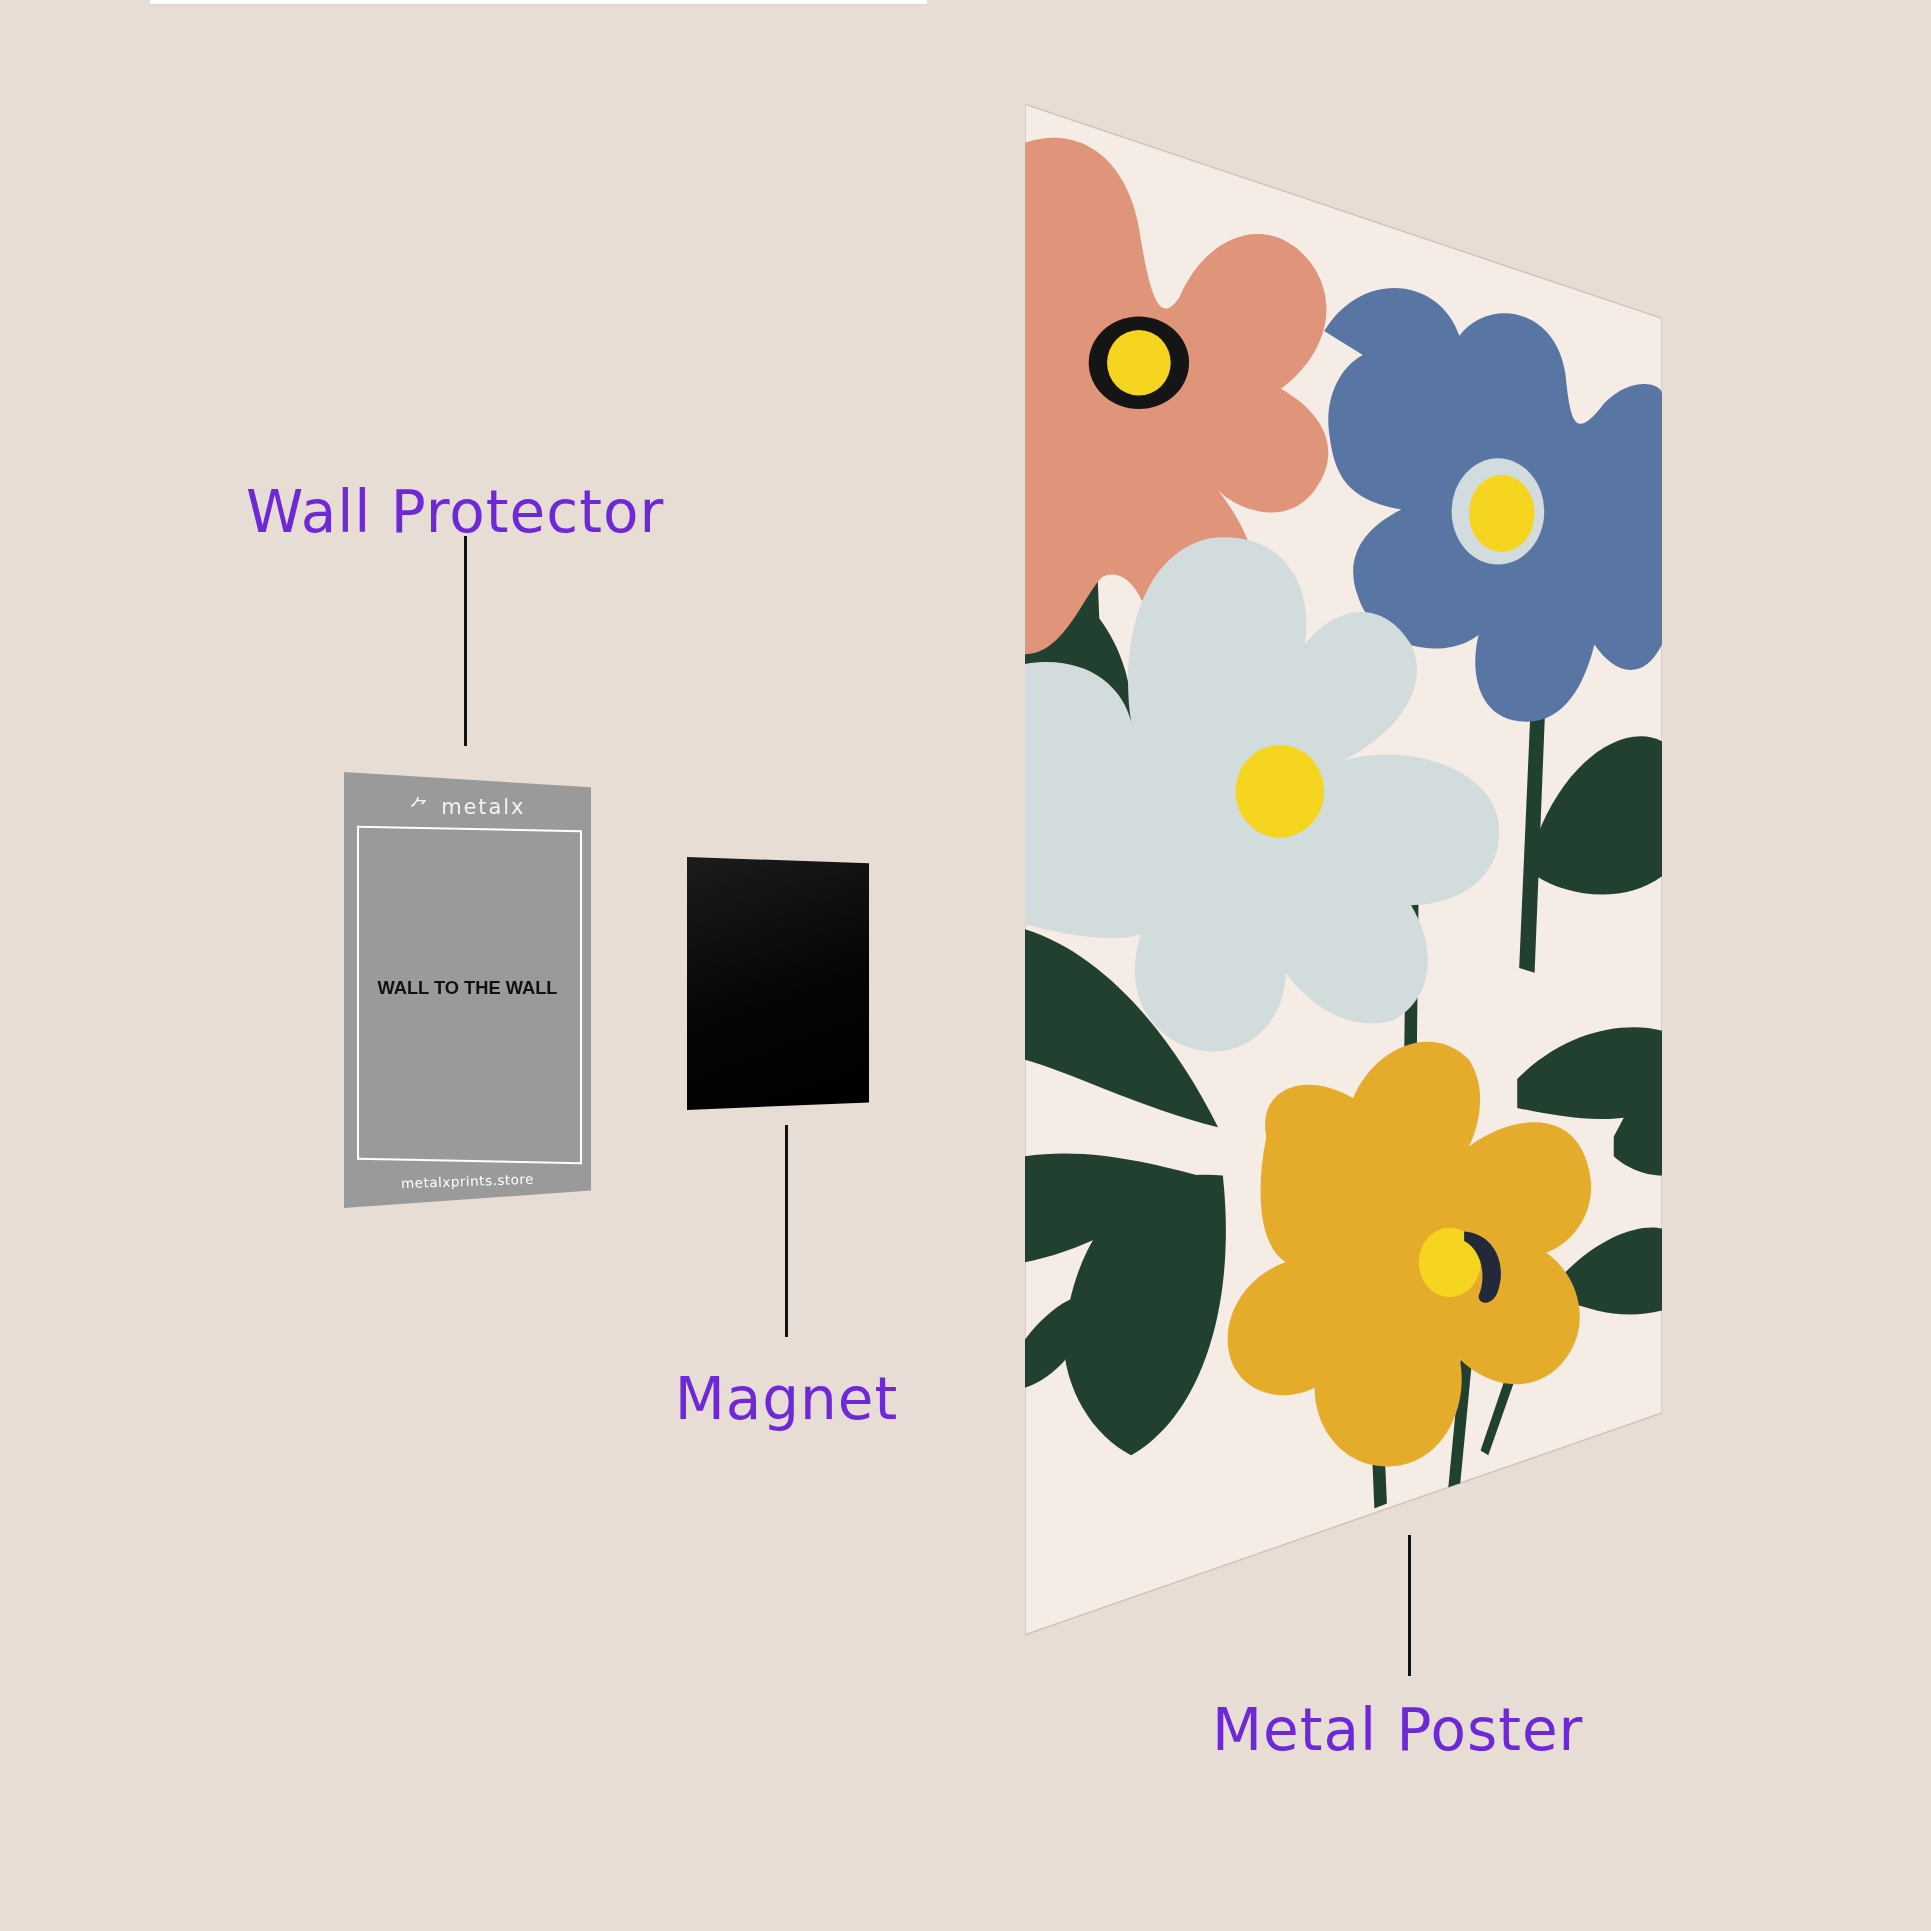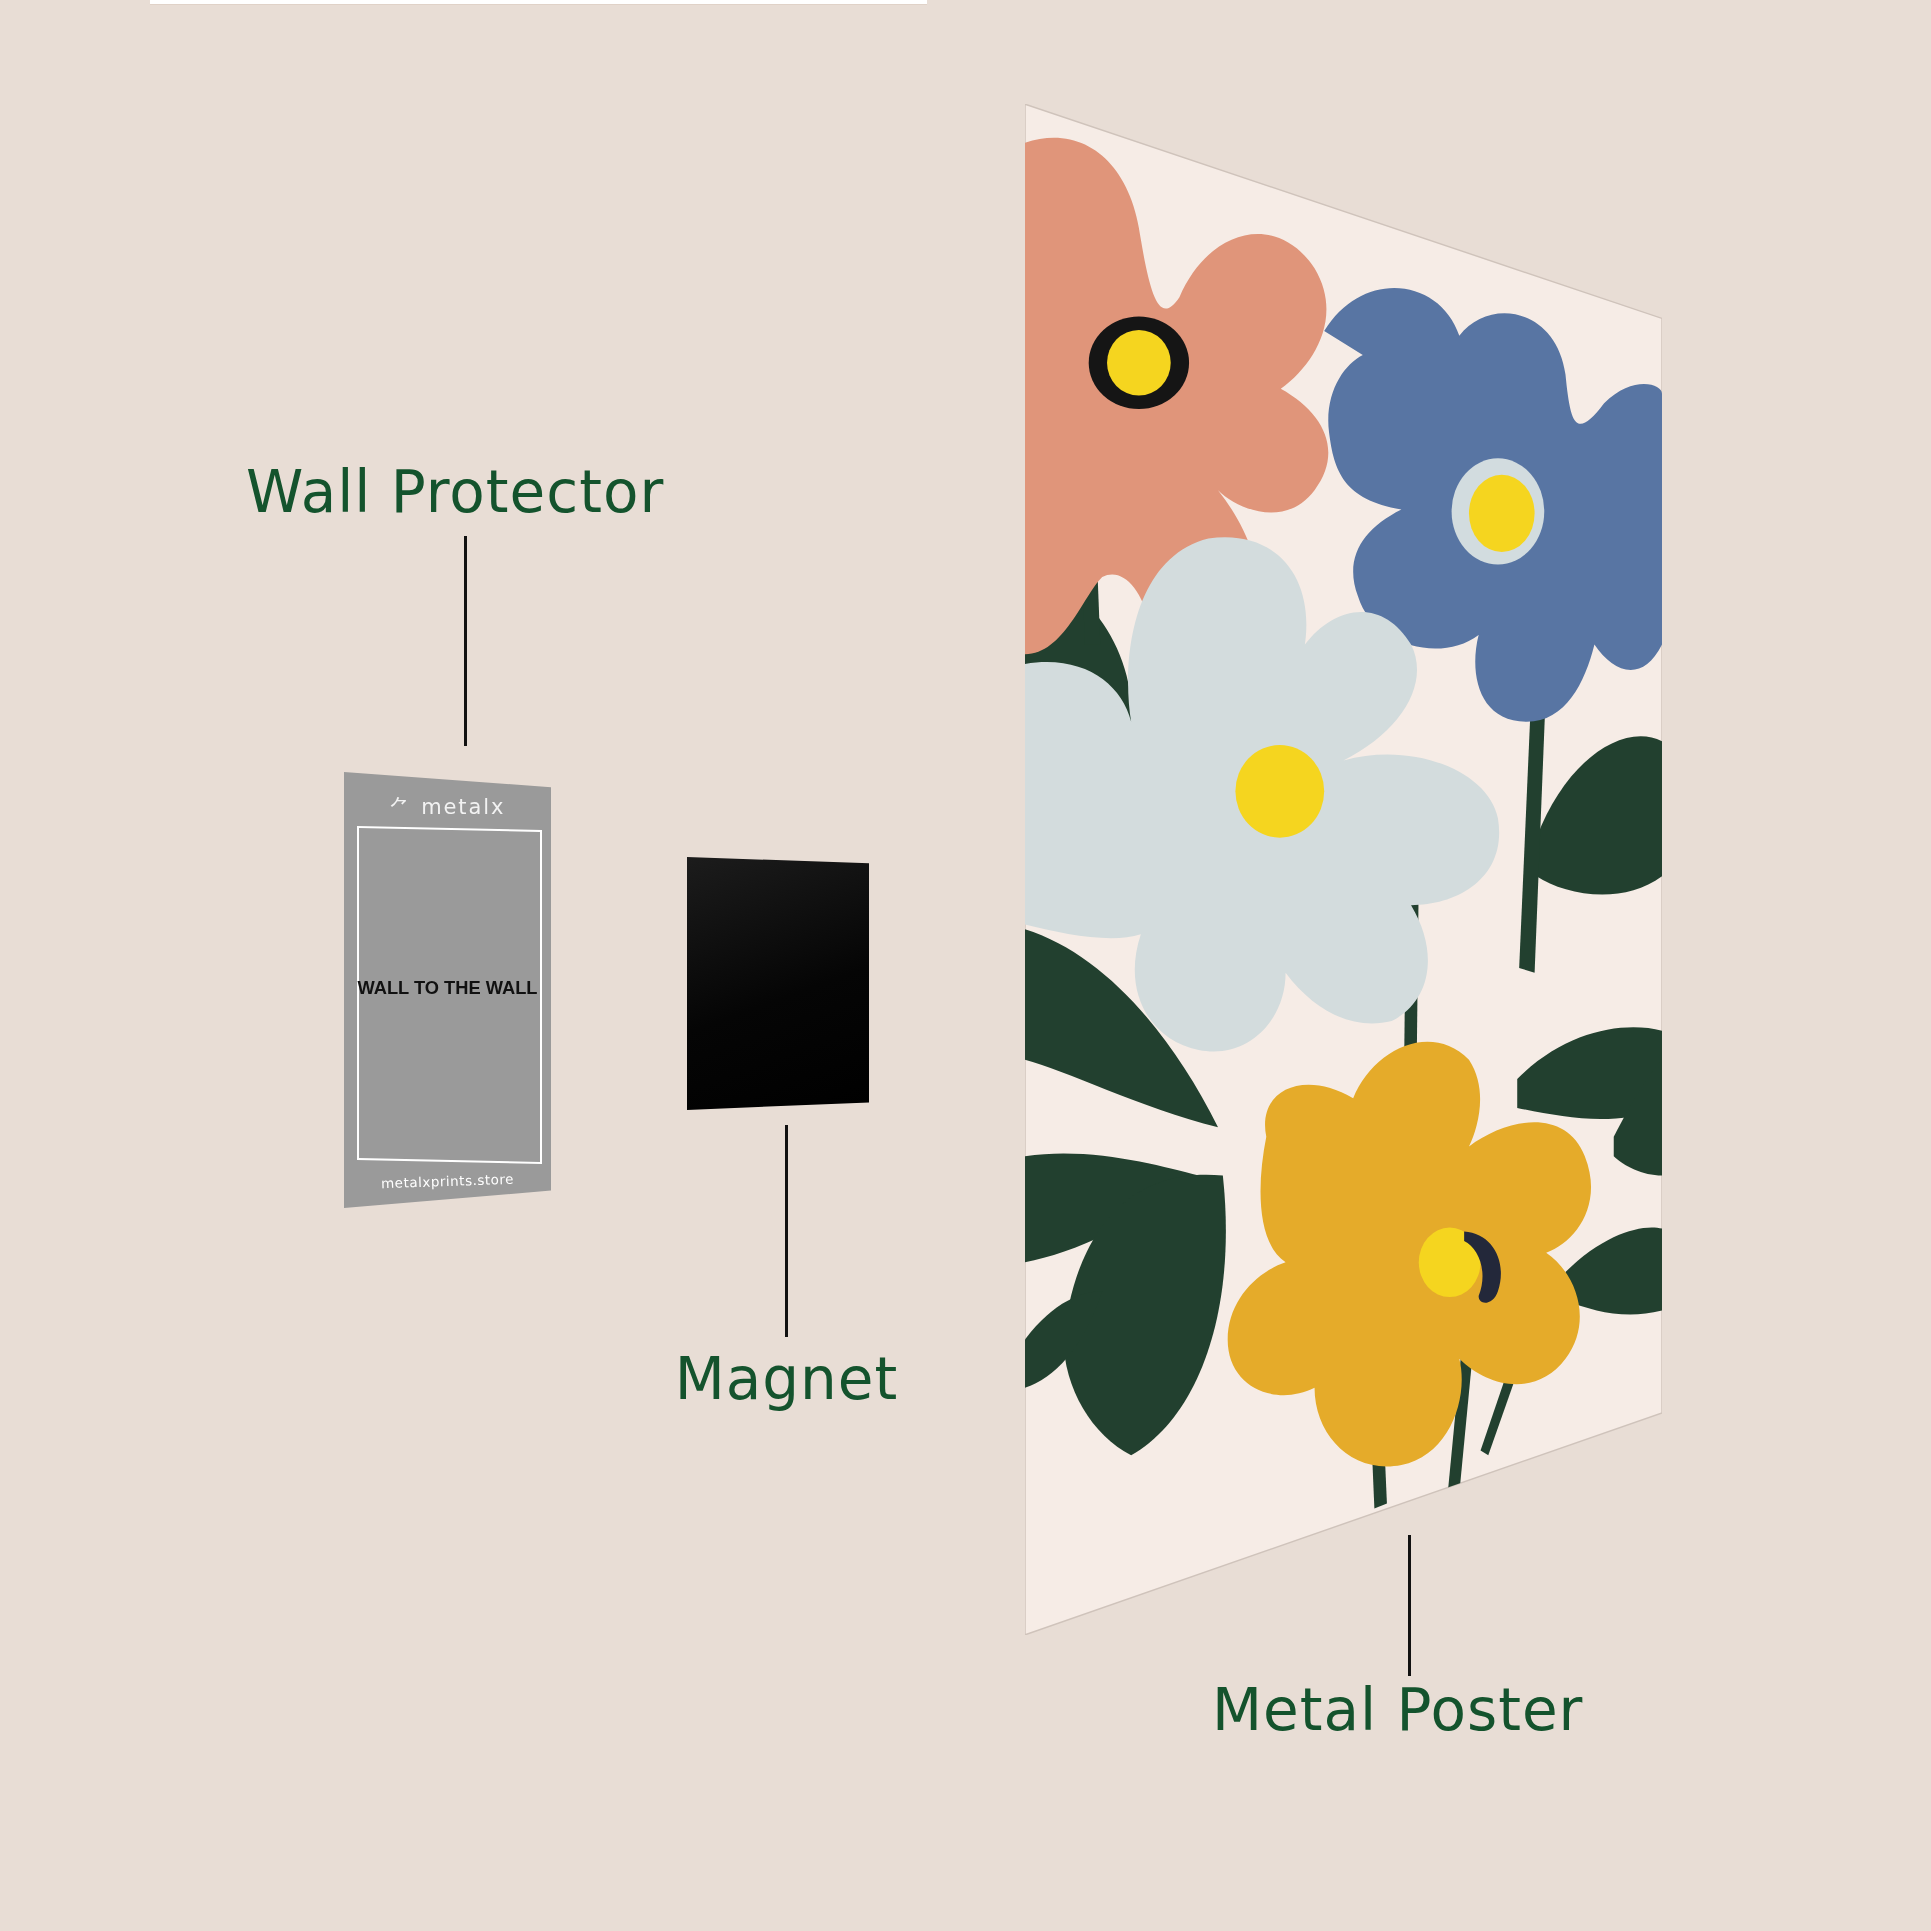--- a/index.html
+++ b/index.html
@@ -6,34 +6,35 @@
   body {
     width: 1931px; height: 1931px; position: relative; overflow: hidden;
     background: #e8ddd5;
     font-family: "DejaVu Sans", sans-serif;
   }
   .top-strip {
     position: absolute; left: 150px; top: 0; width: 777px; height: 3.9px;
     background: #ffffff; border-bottom: 1px solid #e0d2c8;
   }
   .label {
-    position: absolute; color: #14532d; font-weight: 400;
+    position: absolute; color: #6d28d9; font-weight: 400;
     font-family: "DejaVu Sans", sans-serif; letter-spacing: 1px;
     white-space: nowrap;
+    margin-top: 20px;
   }
   .leader { position: absolute; width: 2.9px; background: #111111; }
   #lbl-wall { left: 246px; top: 458px; font-size: 58px; }
   #lead-wall { left: 464px; top: 536px; height: 210px; }
   #lbl-magnet { left: 666px; top: 1342px; font-size: 58px; text-align: center; line-height: 75px; width: 241px; }
   #lead-magnet { left: 785px; top: 1125px; height: 212px; }
   #lbl-poster { left: 1212px; top: 1676px; font-size: 58px; text-align: right; }
   #lead-poster { left: 1408px; top: 1535px; height: 141px; }
 
   .protector {
-    position: absolute; left: 344px; top: 772px; width: 207px; height: 436px;
+    position: absolute; left: 344px; top: 772px; width: 247px; height: 436px;
     clip-path: polygon(0% 0%, 100% 3.5%, 100% 96%, 0% 100%);
     background: #9a9a9a;
   }
   .protector .logo {
     position: absolute; left: 0; right: 0; top: 21px; text-align: center;
     color: #f2f2f2; font-size: 21px; letter-spacing: 1.9px;
   }
   .protector .frame {
     position: absolute; left: 12.6px; right: 9.7px; top: 56px; bottom: 46px;
     border: 2.9px solid #ffffff;

